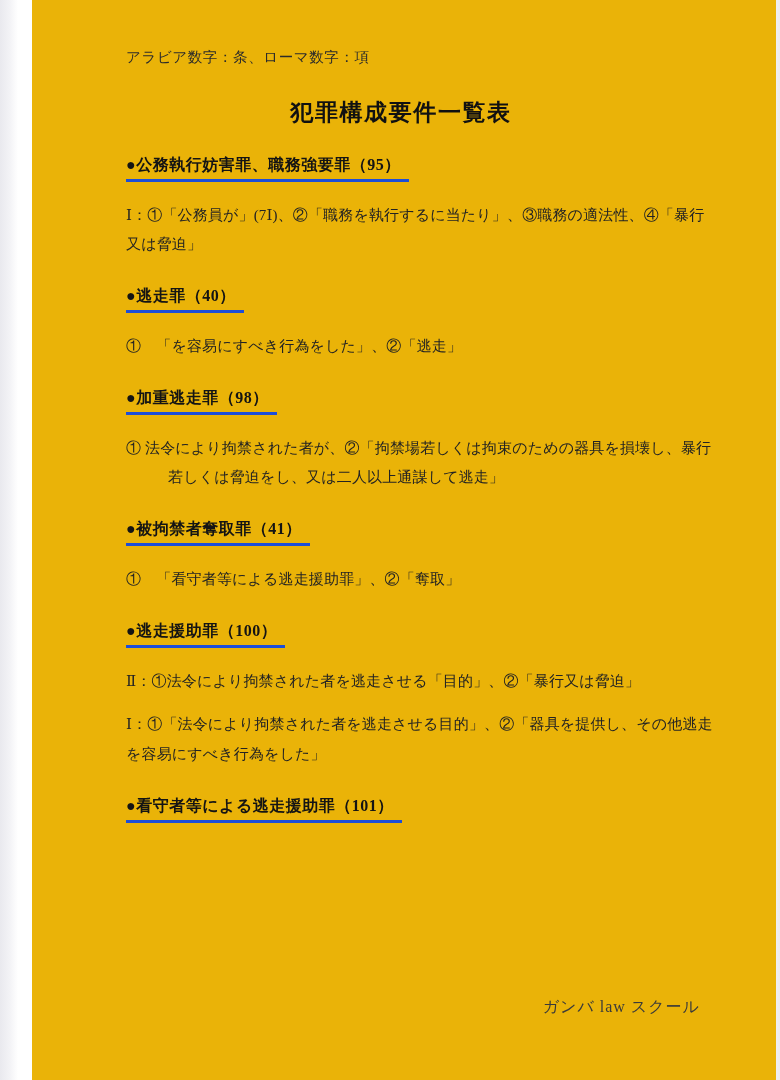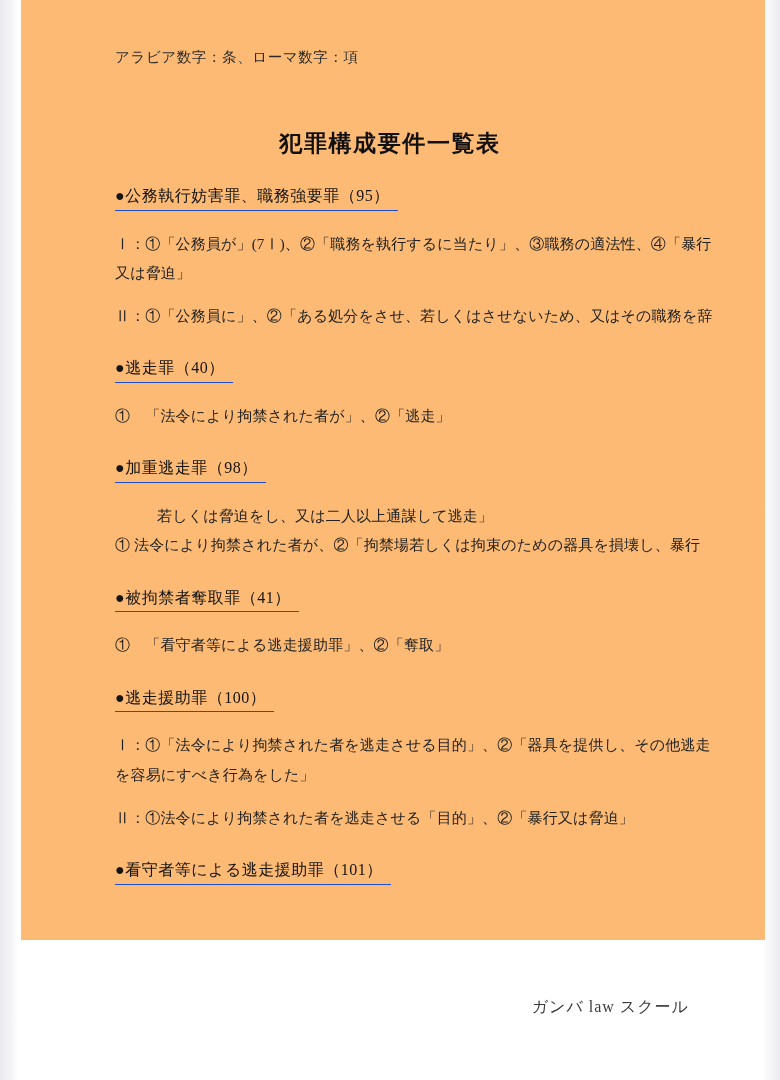--- a/index.html
+++ b/index.html
@@ -30,25 +30,25 @@
     background: linear-gradient(to right, #e9e9ee 0%, #f3f3f6 55%, #ffffff 100%);
   }
   .gutter.left  { left: 0; }
   .gutter.right {
     right: 0;
     background: linear-gradient(to left, #ececf0 0%, #f6f6f8 60%, #ffffff 100%);
   }
 
   .page {
     position: absolute;
-    left: 21px;
+    left: 32px;
     top: 0;
     width: 744px;
-    height: 940px;
-    background: #fdba74;
+    height: 1080px;
+    background: #eab308;
     box-sizing: border-box;
     padding: 0;
   }
 
   .content {
     position: absolute;
     left: 94px;            
     top: 0;
     width: 578px;
   }
@@ -58,53 +58,52 @@
     margin-top: 47px;
     font-size: 14.5px;
     letter-spacing: 0.6px;
     color: #2b2b2b;
     line-height: 1.5;
     white-space: nowrap;
   }
 
   
   .doc-title {
-    margin-top: 59px;
+    margin-top: 28px;
     text-align: center;
     font-size: 23px;
     font-weight: bold;
     letter-spacing: 1.6px;
     color: #111111;
     padding-right: 28px;
   }
 
   
   .section {
     margin-top: 27px;
   }
   .section-heading {
     display: inline-block;
     font-size: 16px;
-    font-weight: normal;
+    font-weight: bold;
     letter-spacing: 0.5px;
     color: #141414;
-    border-bottom: 1px solid #1d4ed8;
+    border-bottom: 3px solid #1d4ed8;
     padding-bottom: 3px;
     padding-right: 8px;
     white-space: nowrap;
     line-height: 1.3;
   }
 
   .para {
     margin-top: 19px;
     font-size: 15px;
     letter-spacing: 0.15px;
     color: #232323;
     line-height: 1.95;
-    font-family: Liberation Serif, serif;
   }
   .para .line {
     display: block;
     white-space: nowrap;
   }
   .para .line.indent {
     padding-left: 42px;
   }
 
   
@@ -134,37 +133,36 @@
 
       <div class="header-note">アラビア数字：条、ローマ数字：項</div>
 
       <div class="doc-title">犯罪構成要件一覧表</div>
 
       <div id="sections">
           <div class="section"><div class="section-heading">●公務執行妨害罪、職務強要罪（95）</div><div class="para">
               <span class="line">Ⅰ：①「公務員が」(7Ⅰ)、②「職務を執行するに当たり」、③職務の適法性、④「暴行</span>
               <span class="line">又は脅迫」</span>
             </div><div class="para">
-              <span class="line">Ⅱ：①「公務員に」、②「ある処分をさせ、若しくはさせないため、又はその職務を辞</span>
             </div></div>
           <div class="section"><div class="section-heading">●逃走罪（40）</div><div class="para">
-              <span class="line">①　「法令により拘禁された者が」、②「逃走」</span>
+              <span class="line">①　「を容易にすべき行為をした」、②「逃走」</span>
             </div></div>
           <div class="section"><div class="section-heading">●加重逃走罪（98）</div><div class="para">
+              <span class="line">① 法令により拘禁された者が、②「拘禁場若しくは拘束のための器具を損壊し、暴行</span>
               <span class="line indent">若しくは脅迫をし、又は二人以上通謀して逃走」</span>
-              <span class="line">① 法令により拘禁された者が、②「拘禁場若しくは拘束のための器具を損壊し、暴行</span>
             </div></div>
           <div class="section"><div class="section-heading">●被拘禁者奪取罪（41）</div><div class="para">
               <span class="line">①　「看守者等による逃走援助罪」、②「奪取」</span>
             </div></div>
           <div class="section"><div class="section-heading">●逃走援助罪（100）</div><div class="para">
+              <span class="line">Ⅱ：①法令により拘禁された者を逃走させる「目的」、②「暴行又は脅迫」</span>
+            </div><div class="para">
               <span class="line">Ⅰ：①「法令により拘禁された者を逃走させる目的」、②「器具を提供し、その他逃走</span>
               <span class="line">を容易にすべき行為をした」</span>
-            </div><div class="para">
-              <span class="line">Ⅱ：①法令により拘禁された者を逃走させる「目的」、②「暴行又は脅迫」</span>
             </div></div>
           <div class="section"><div class="section-heading">●看守者等による逃走援助罪（101）</div></div>
         </div>
 
     </div>
 
     <div class="footer">ガンバ law スクール</div>
   </div>
 
 </div>

